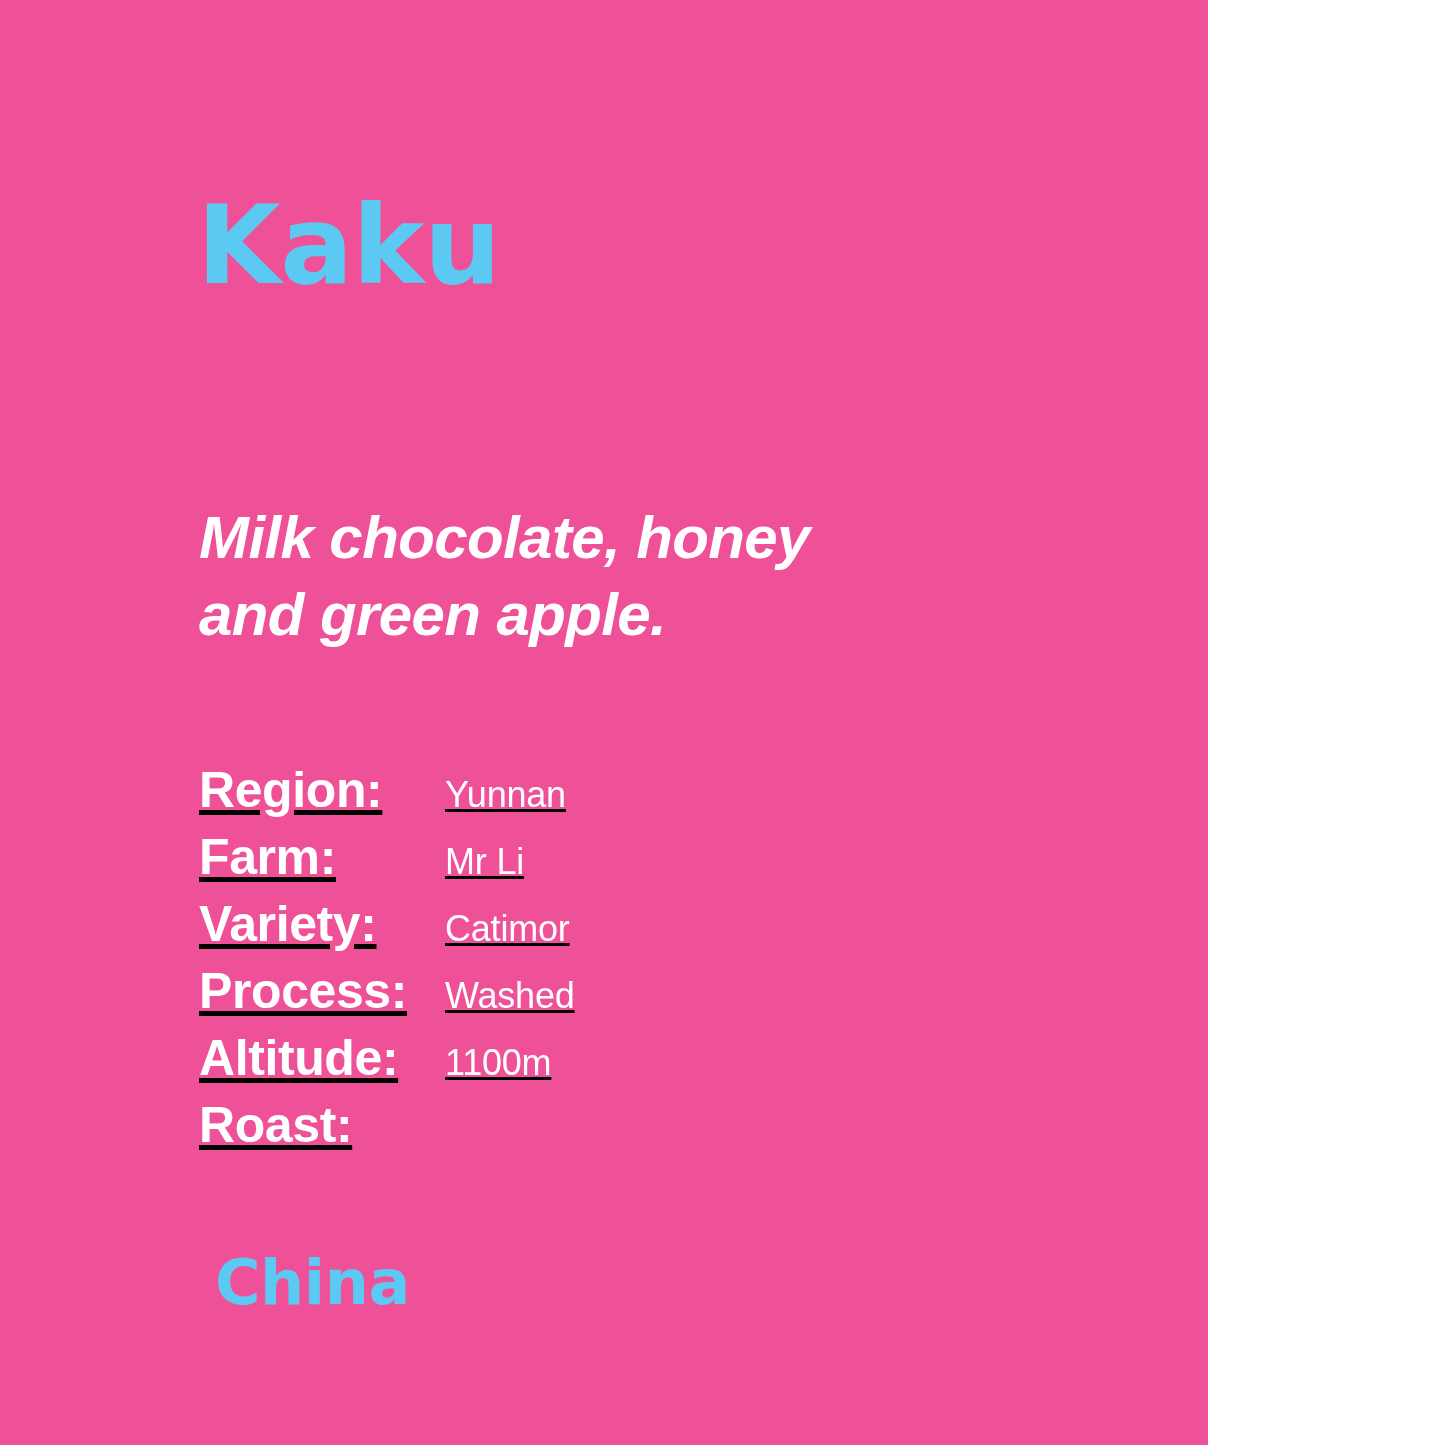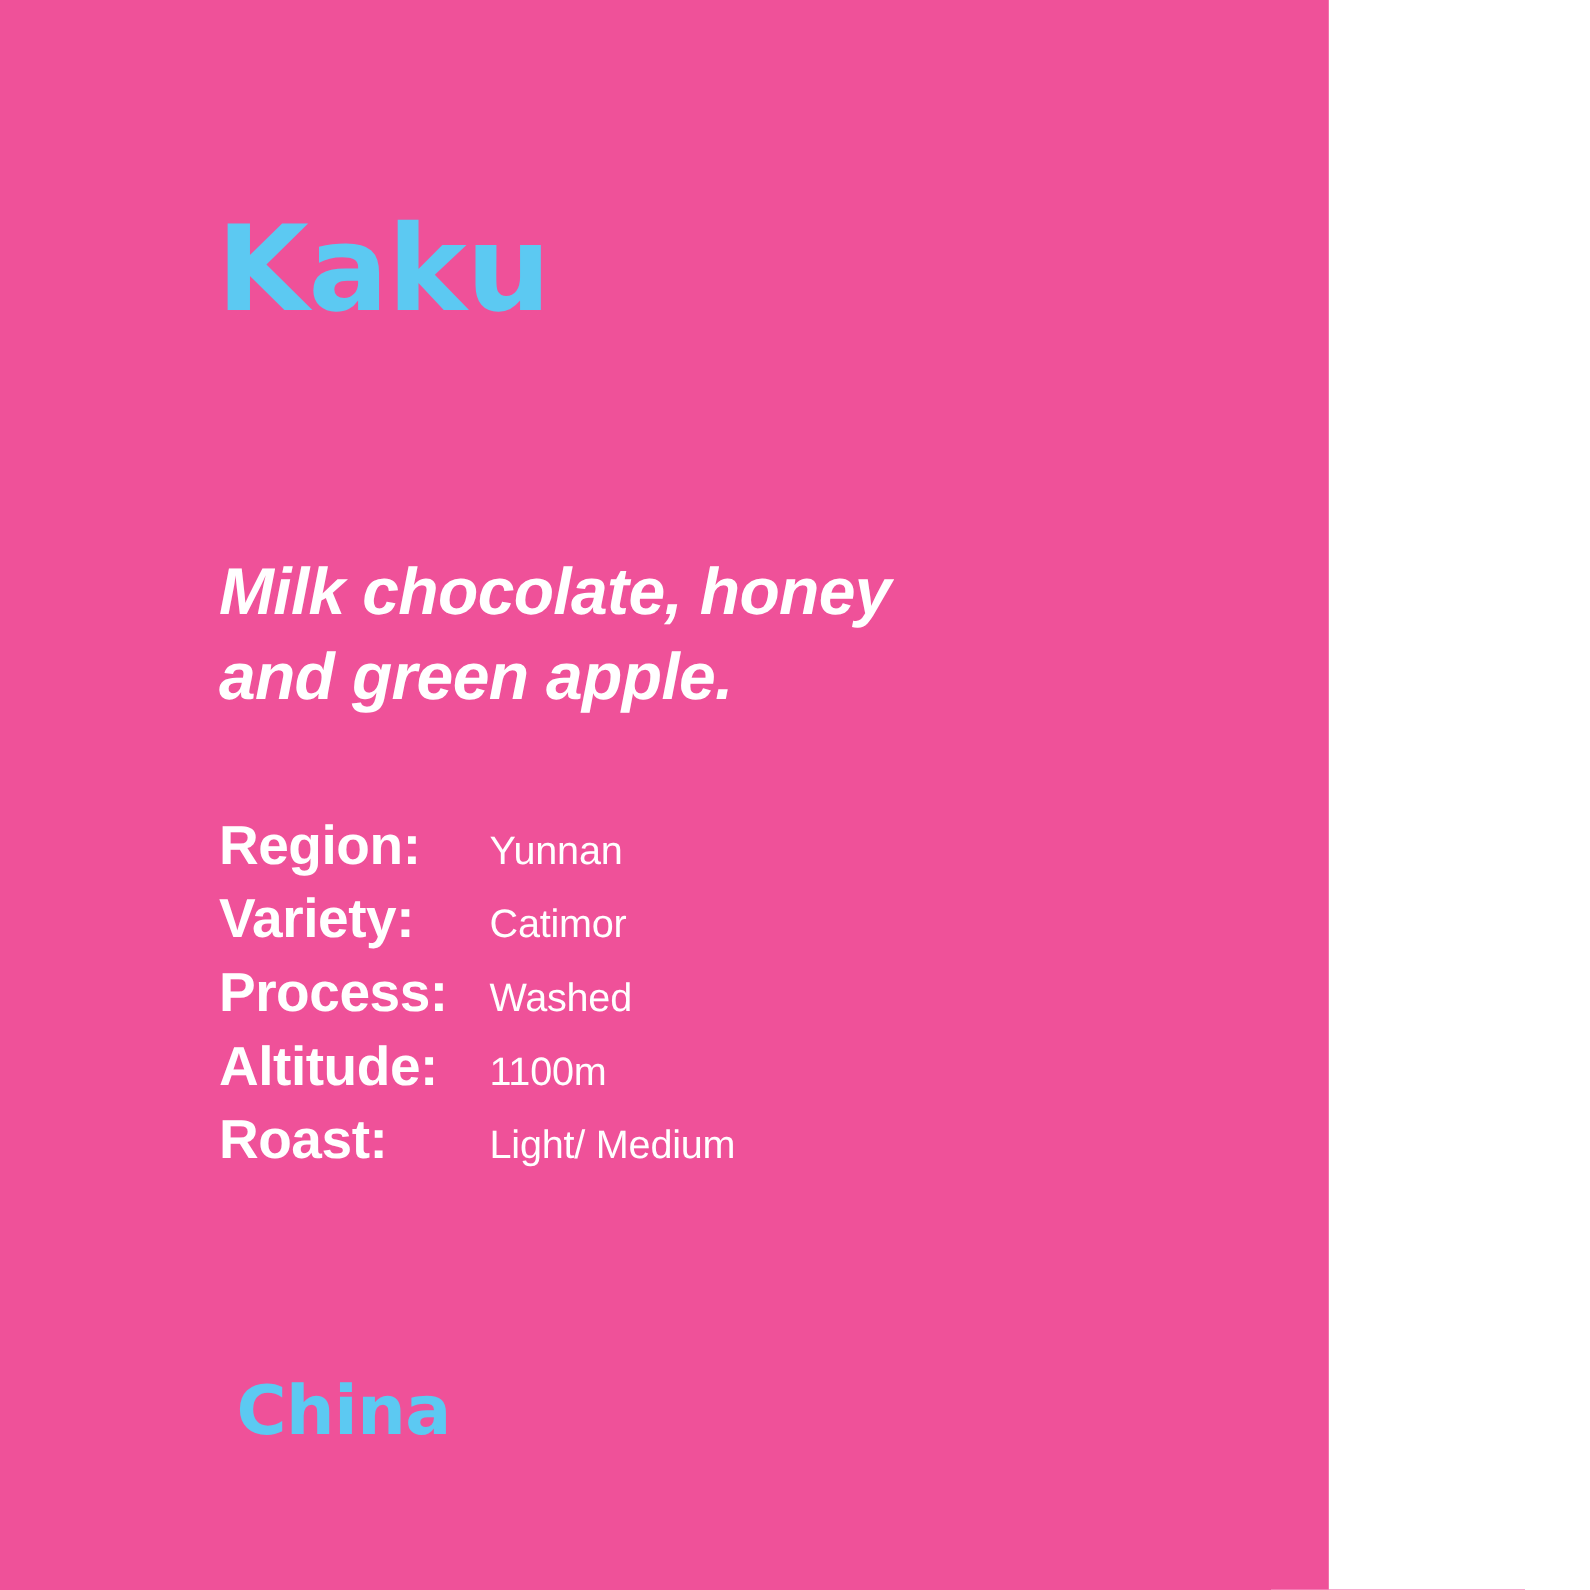--- a/index.html
+++ b/index.html
@@ -52,21 +52,22 @@
   }
   .tasting-notes .note-line {
     display: block;
     white-space: nowrap;
   }
 
   
   .details {
     position: absolute;
     left: 199px;
-    top: 735px;
+    top: 757px;
+    text-decoration: underline;
   }
   .detail-row {
     display: flex;
     align-items: baseline;
     height: 67px;
     line-height: 67px;
     white-space: nowrap;
   }
   .detail-label {
     display: inline-block;
@@ -114,38 +115,41 @@
     <span class="note-line">and green apple.</span>
   </div>
 
   <div class="details">
 
     <div class="detail-row">
       <span class="detail-label">Region:</span>
       <span class="detail-value">Yunnan</span>
     </div>
 
+    <div class="detail-row">
+      <span class="detail-label">Farm:</span>
+      <span class="detail-value">Mr Li</span>
+    </div>
 
     <div class="detail-row">
       <span class="detail-label">Variety:</span>
       <span class="detail-value">Catimor</span>
     </div>
 
     <div class="detail-row">
       <span class="detail-label">Process:</span>
       <span class="detail-value">Washed</span>
     </div>
 
     <div class="detail-row">
       <span class="detail-label">Altitude:</span>
       <span class="detail-value">1100m</span>
     </div>
 
     <div class="detail-row">
       <span class="detail-label">Roast:</span>
-      <span class="detail-value">Light/ Medium</span>
     </div>
 
   </div>
 
   <div class="origin">China</div>
 
 </div>
 
 </body></html>

